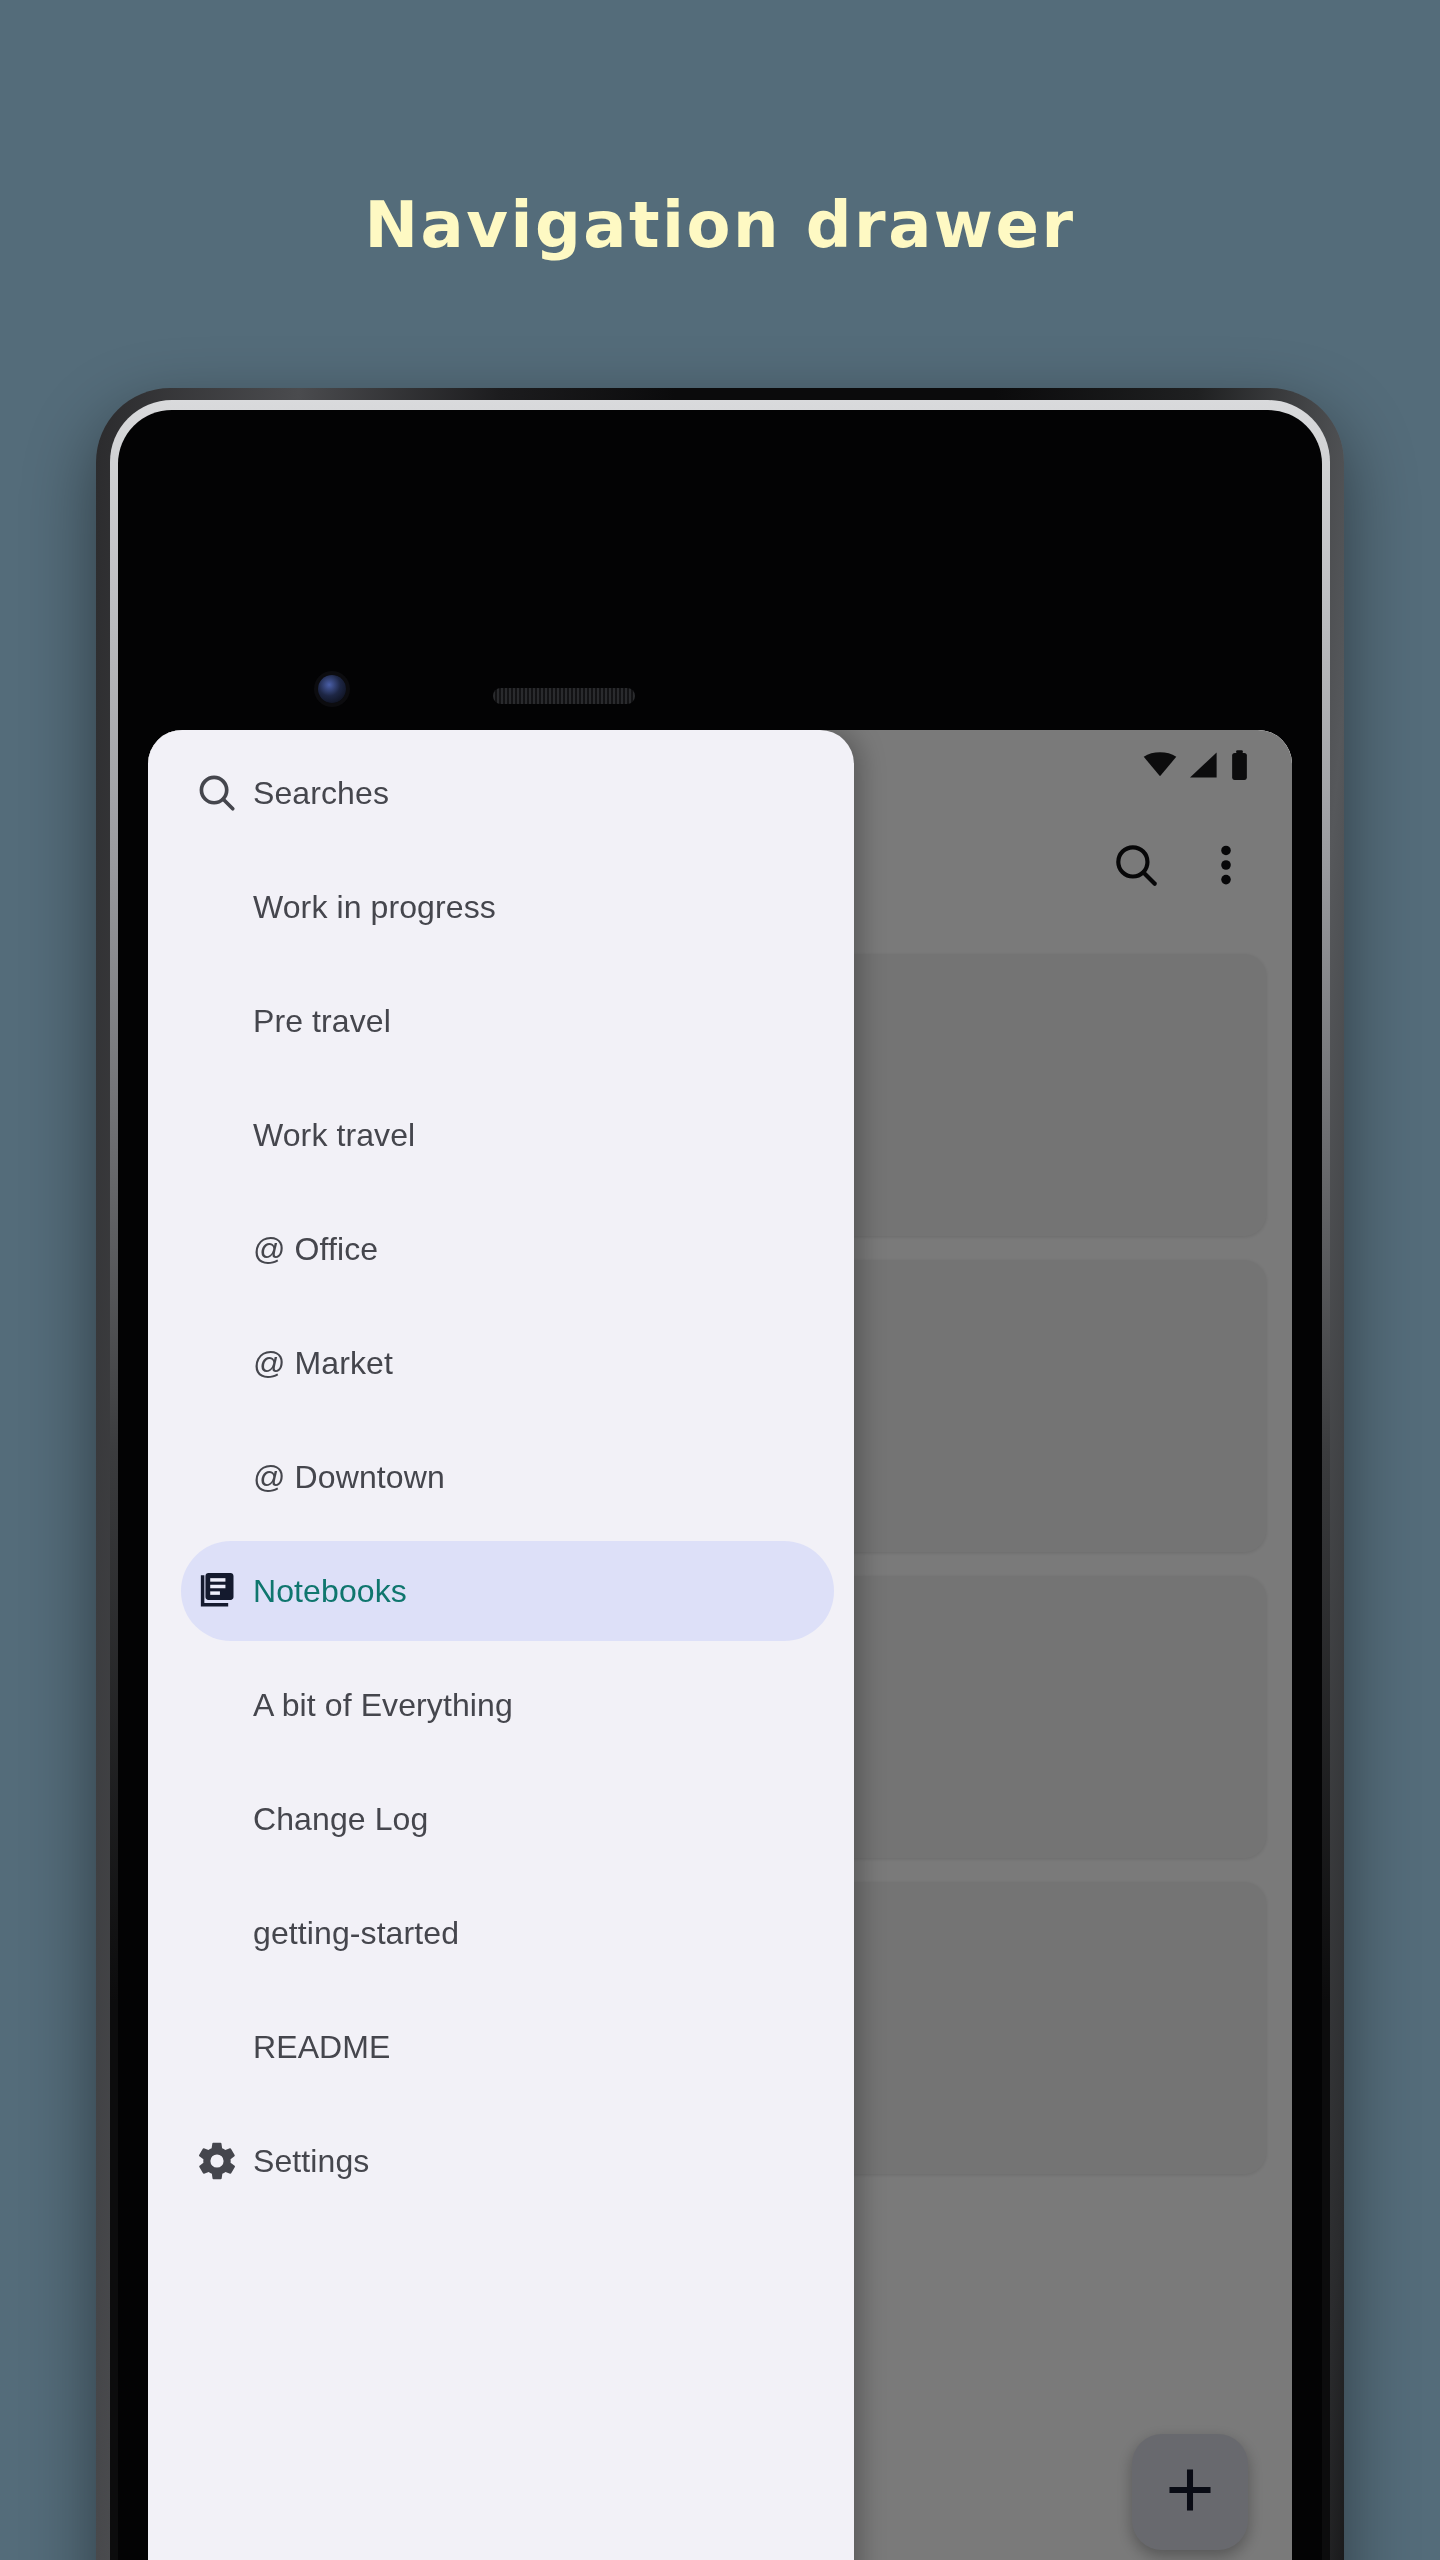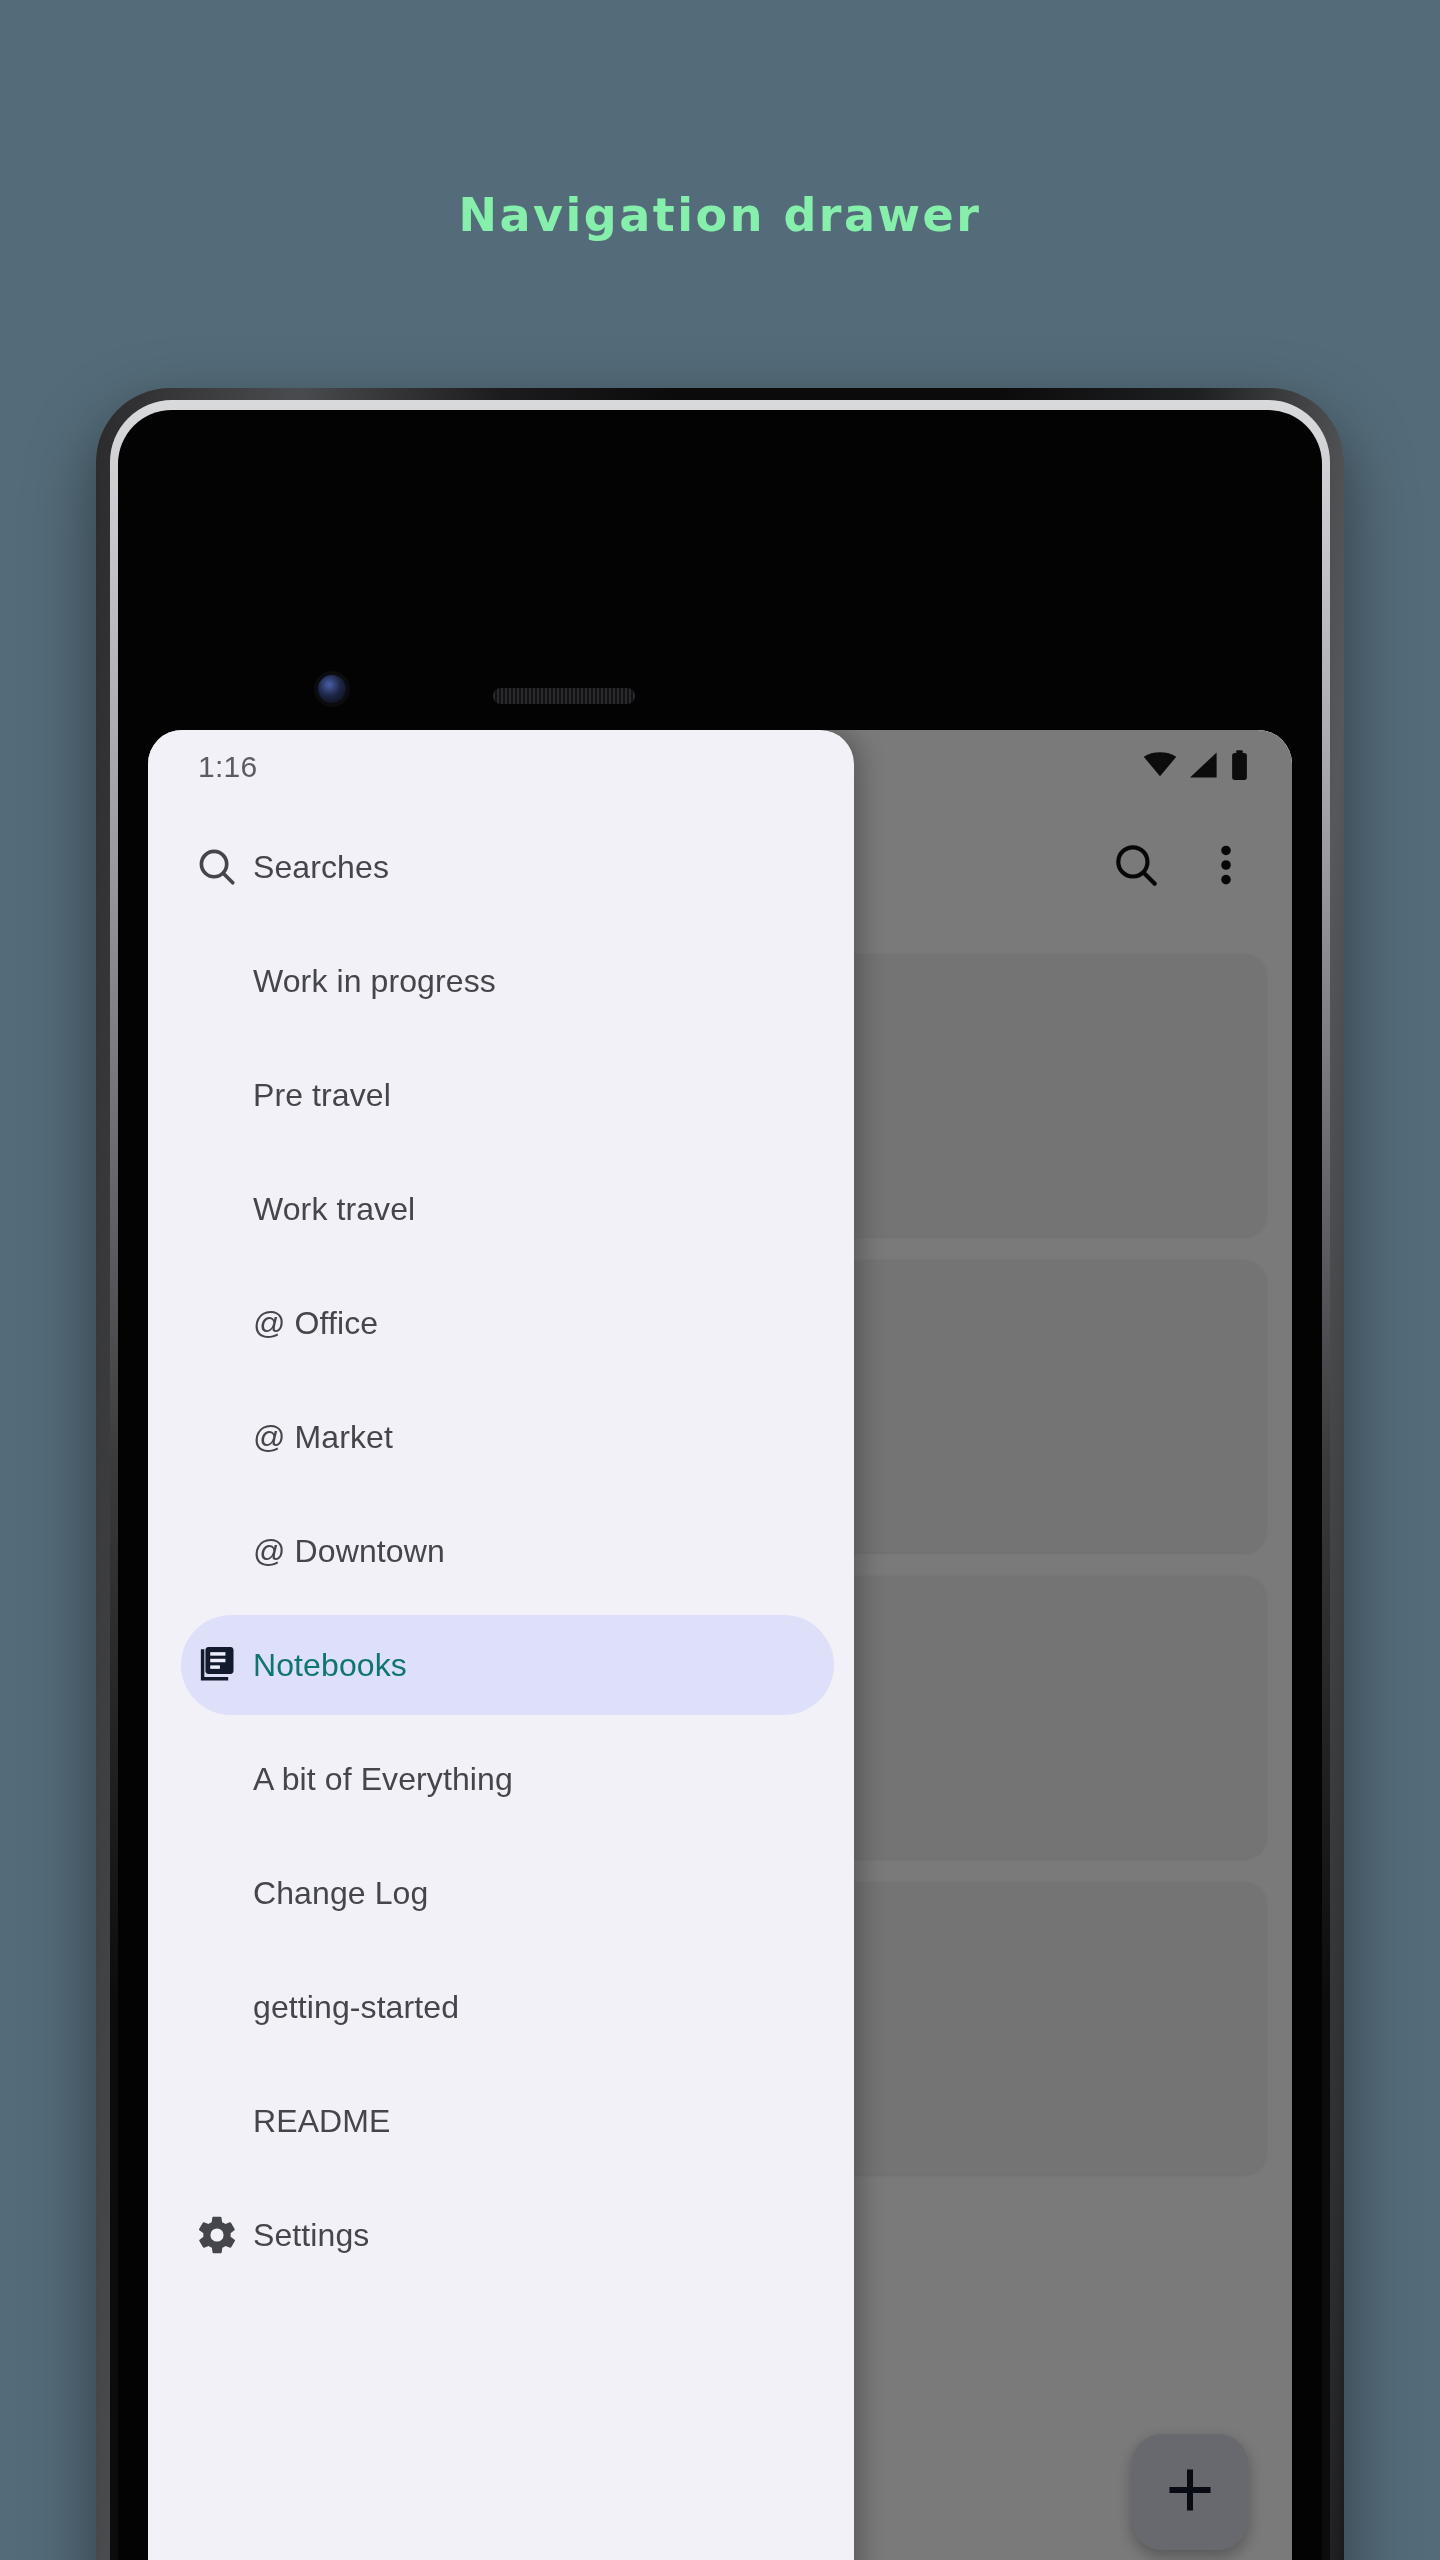--- a/index.html
+++ b/index.html
@@ -11,22 +11,22 @@
     -webkit-font-smoothing:antialiased;
   }
 
   #stage { position:relative; width:1440px; height:2560px; background:#546C7A; }
 
   
   .page-title {
     position:absolute;
     top:188px; left:0; width:1440px;
     text-align:center;
-    color:#86efac;
-    font-size:46px;
+    color:#fef9c3;
+    font-size:64px;
     font-weight:700;
     letter-spacing:2.5px;
     font-family:"DejaVu Sans", sans-serif;
   }
 
   
   .phone {
     position:absolute;
     left:96px; top:388px;
     width:1248px; height:2300px;
@@ -230,23 +230,20 @@
                   <line x1="4.5" y1="12" x2="19.5" y2="12"></line>
               </svg>
             </span>
           </div>
         </div>
 
         <div class="scrim"></div>
 
         <div class="drawer">
 
-          <div class="drawer-statusbar">
-            <span class="drawer-time">1:16</span>
-          </div>
 
           <div class="drawer-scroll">
 
             <div class="nav-row">
               <span class="nav-ic">
                 <svg width="44" height="44" viewBox="0 0 24 24" fill="none" stroke="#45464D" stroke-width="2" stroke-linecap="round">
                   <circle cx="10.4" cy="10.4" r="6.9"></circle>
                     <line x1="15.4" y1="15.4" x2="20.6" y2="20.6"></line>
                 </svg>
               </span>

